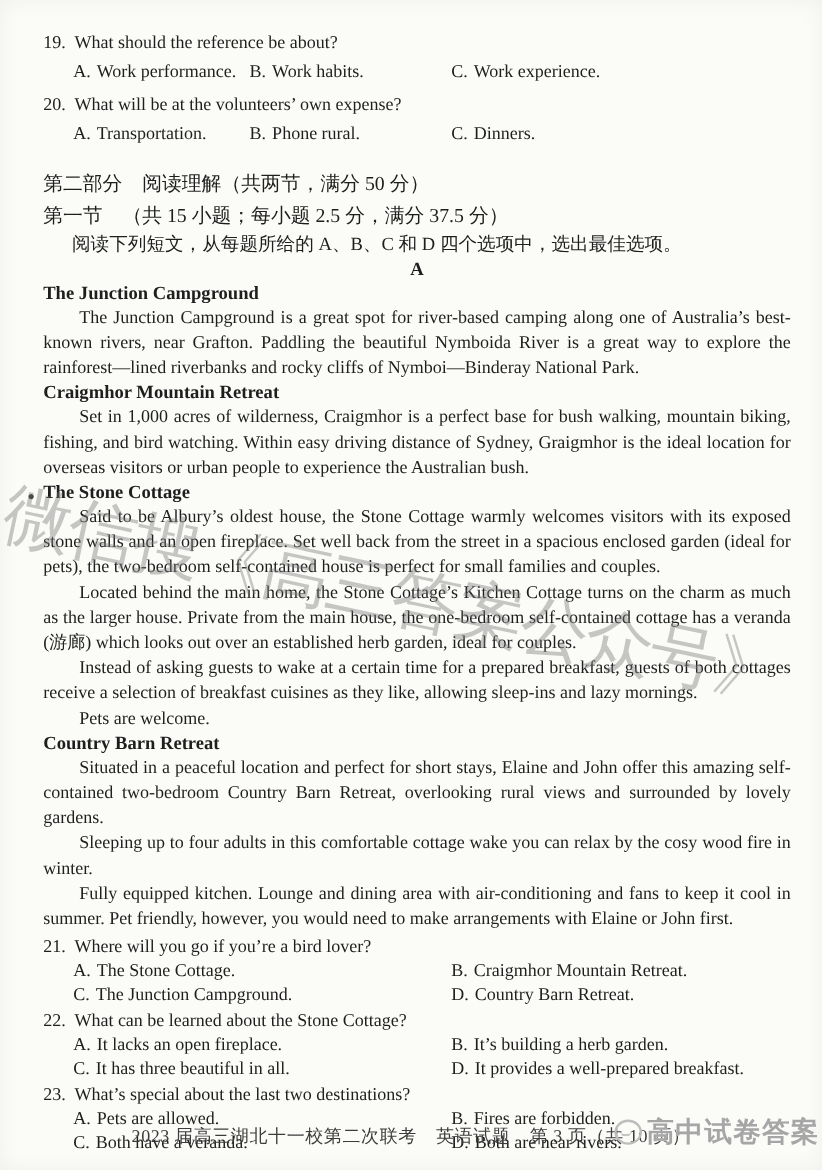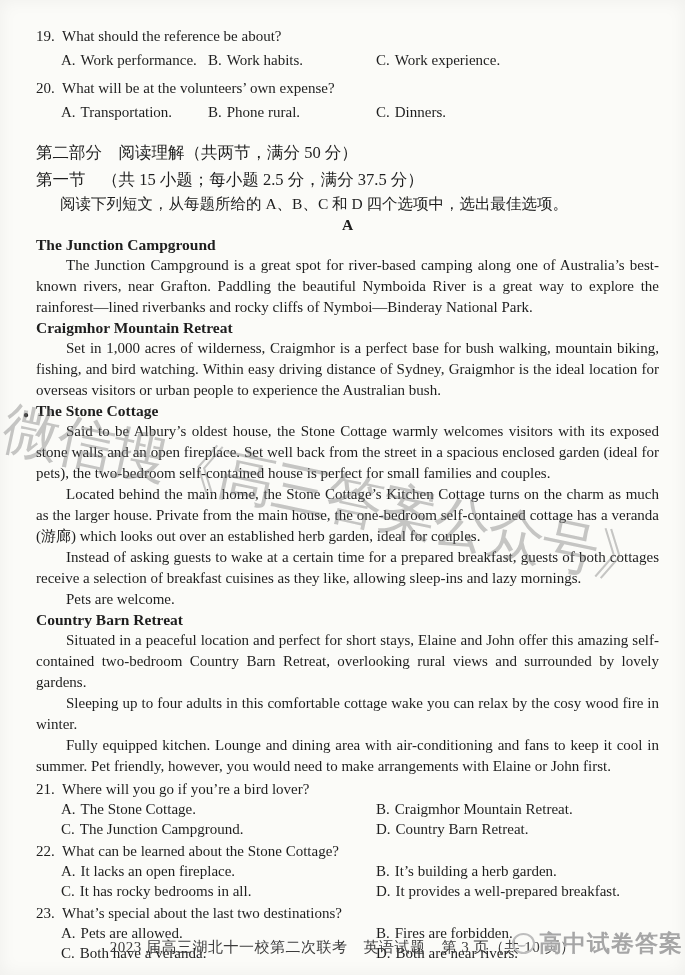--- a/index.html
+++ b/index.html
@@ -131,21 +131,21 @@
       </div>
     </div>
 
     <div class="rq">
       <div class="q-line">
         <span class="q-num">22.</span><span>What can be learned about the Stone Cottage?</span>
       </div>
       <div class="opts2">
         <span class="opt left"><span class="lab">A.</span><span>It lacks an open fireplace.</span></span>
         <span class="opt right"><span class="lab">B.</span><span>It’s building a herb garden.</span></span>
-        <span class="opt left"><span class="lab">C.</span><span>It has rocky bedrooms in all.</span></span>
+        <span class="opt left"><span class="lab">C.</span><span>It has three beautiful in all.</span></span>
         <span class="opt right"><span class="lab">D.</span><span>It provides a well-prepared breakfast.</span></span>
       </div>
     </div>
 
     <div class="rq">
       <div class="q-line">
         <span class="q-num">23.</span><span>What’s special about the last two destinations?</span>
       </div>
       <div class="opts2">
         <span class="opt left"><span class="lab">A.</span><span>Pets are allowed.</span></span>

